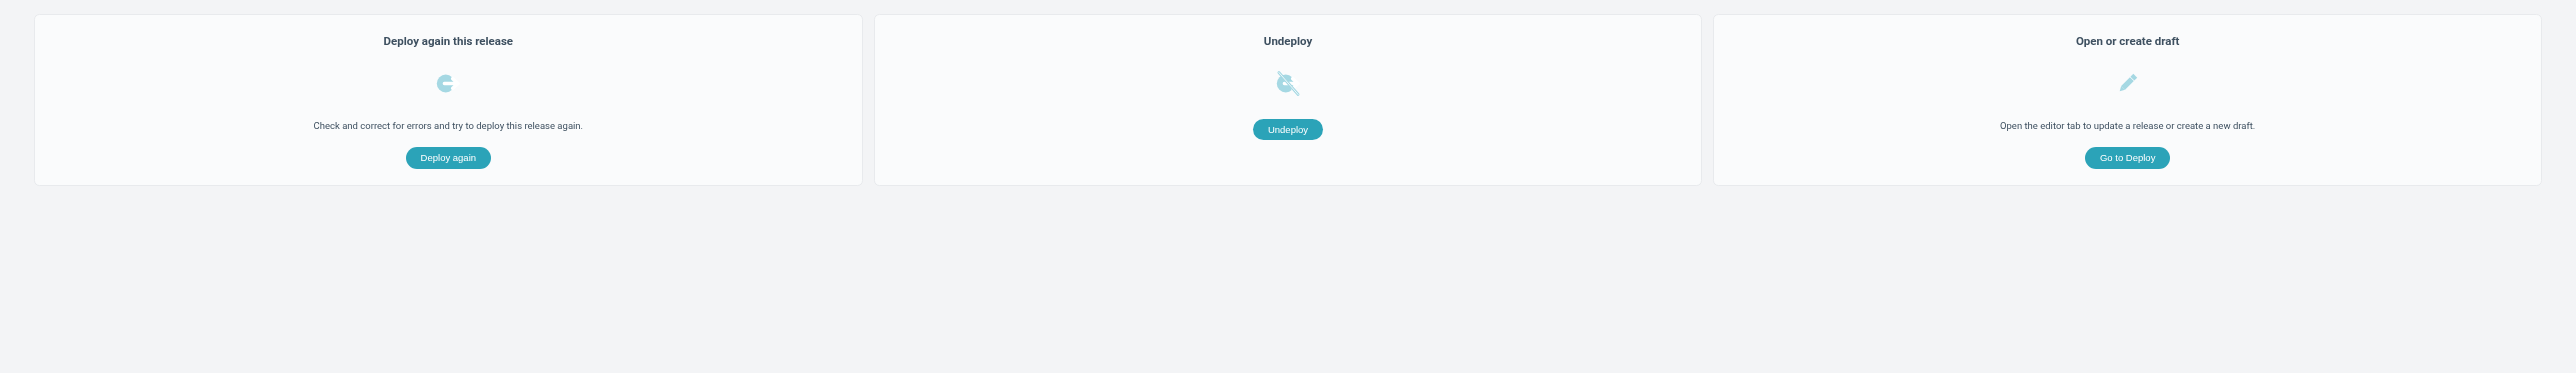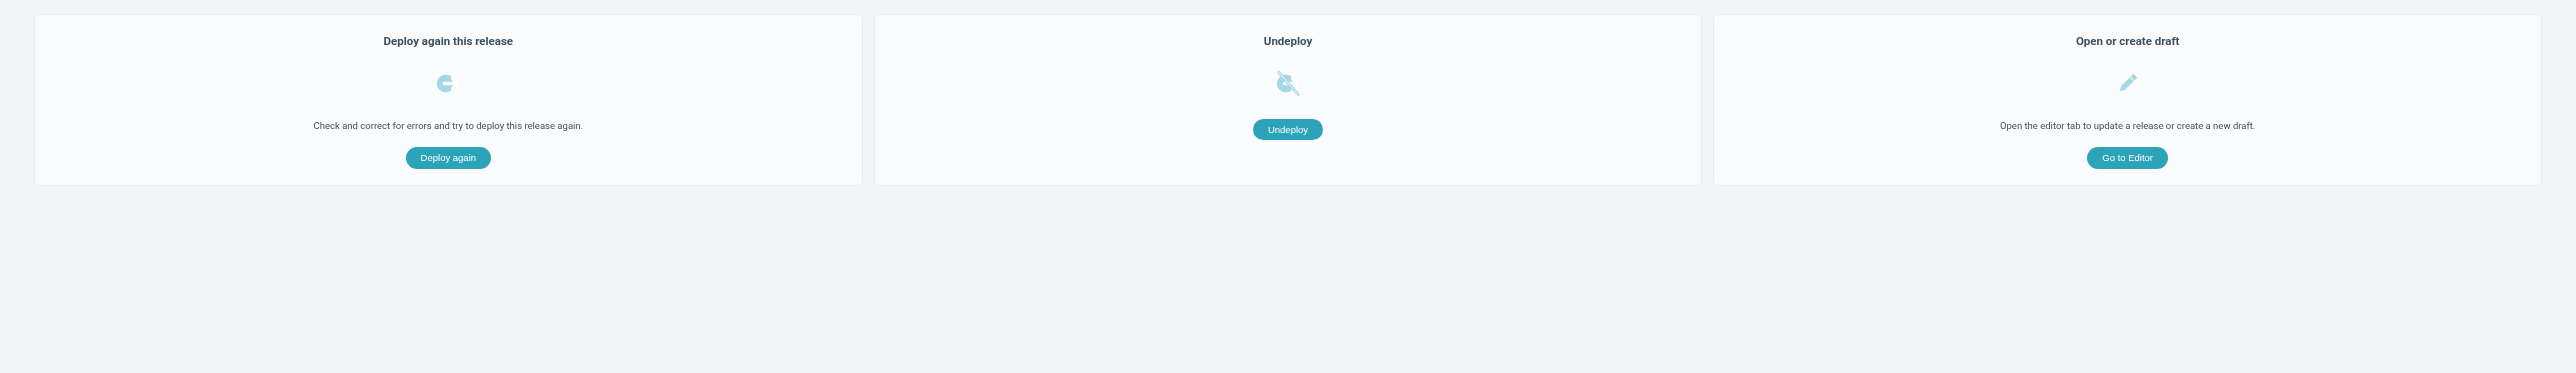--- a/index.html
+++ b/index.html
@@ -100,17 +100,17 @@
     <div class="card-icon">
       <svg viewBox="0 0 48 48" xmlns="http://www.w3.org/2000/svg">
         <g transform="rotate(45 24 24)">
           <rect x="20" y="8" width="8" height="6" fill="#a5d8e3"></rect>
           <rect x="20" y="15" width="8" height="18" fill="#a5d8e3"></rect>
           <path d="M 20 33 L 28 33 L 24 40 Z" fill="#a5d8e3"></path>
         </g>
       </svg>
     </div>
     <p class="card-description">Open the editor tab to update a release or create a new draft.</p>
-    <button class="card-button">Go to Editor</button>
+    <button class="card-button">Go to Deploy</button>
   </div>
 
 </div>
 
 
 </body></html>

